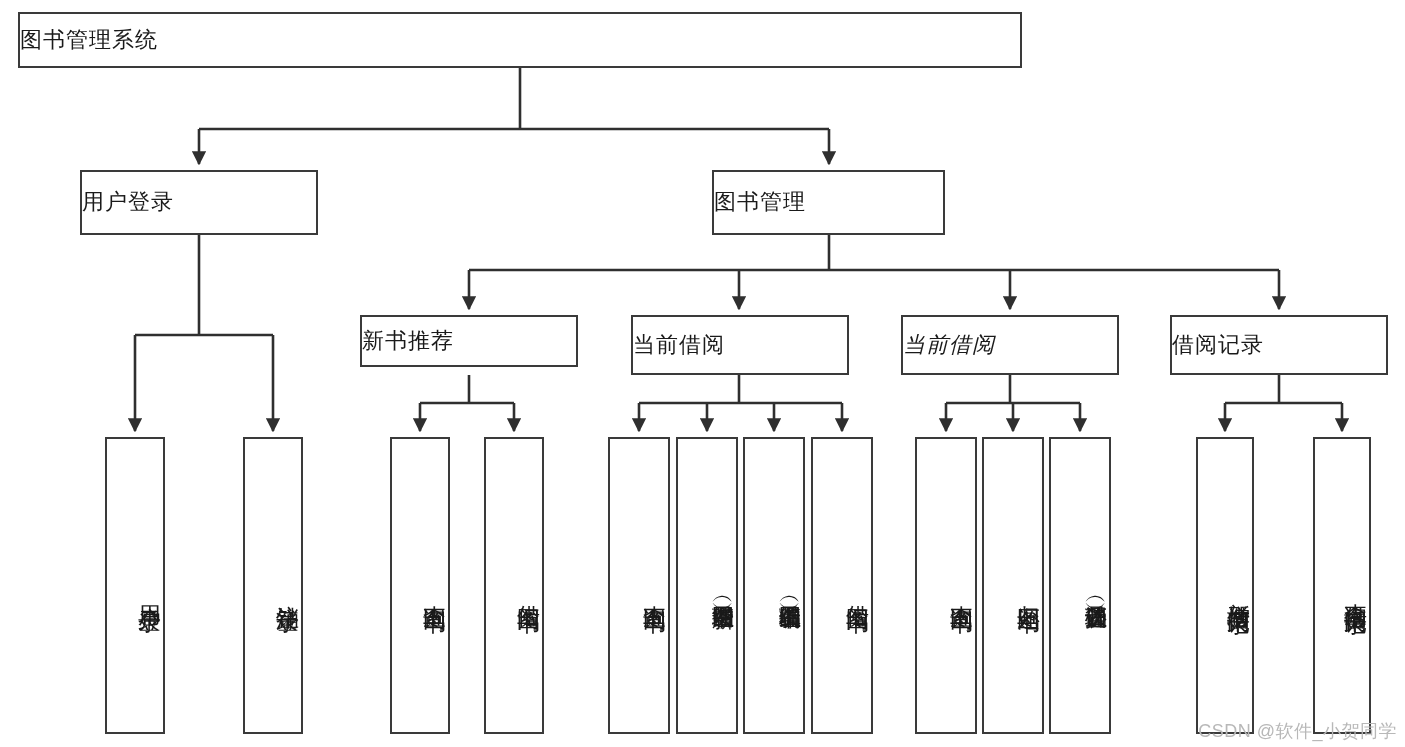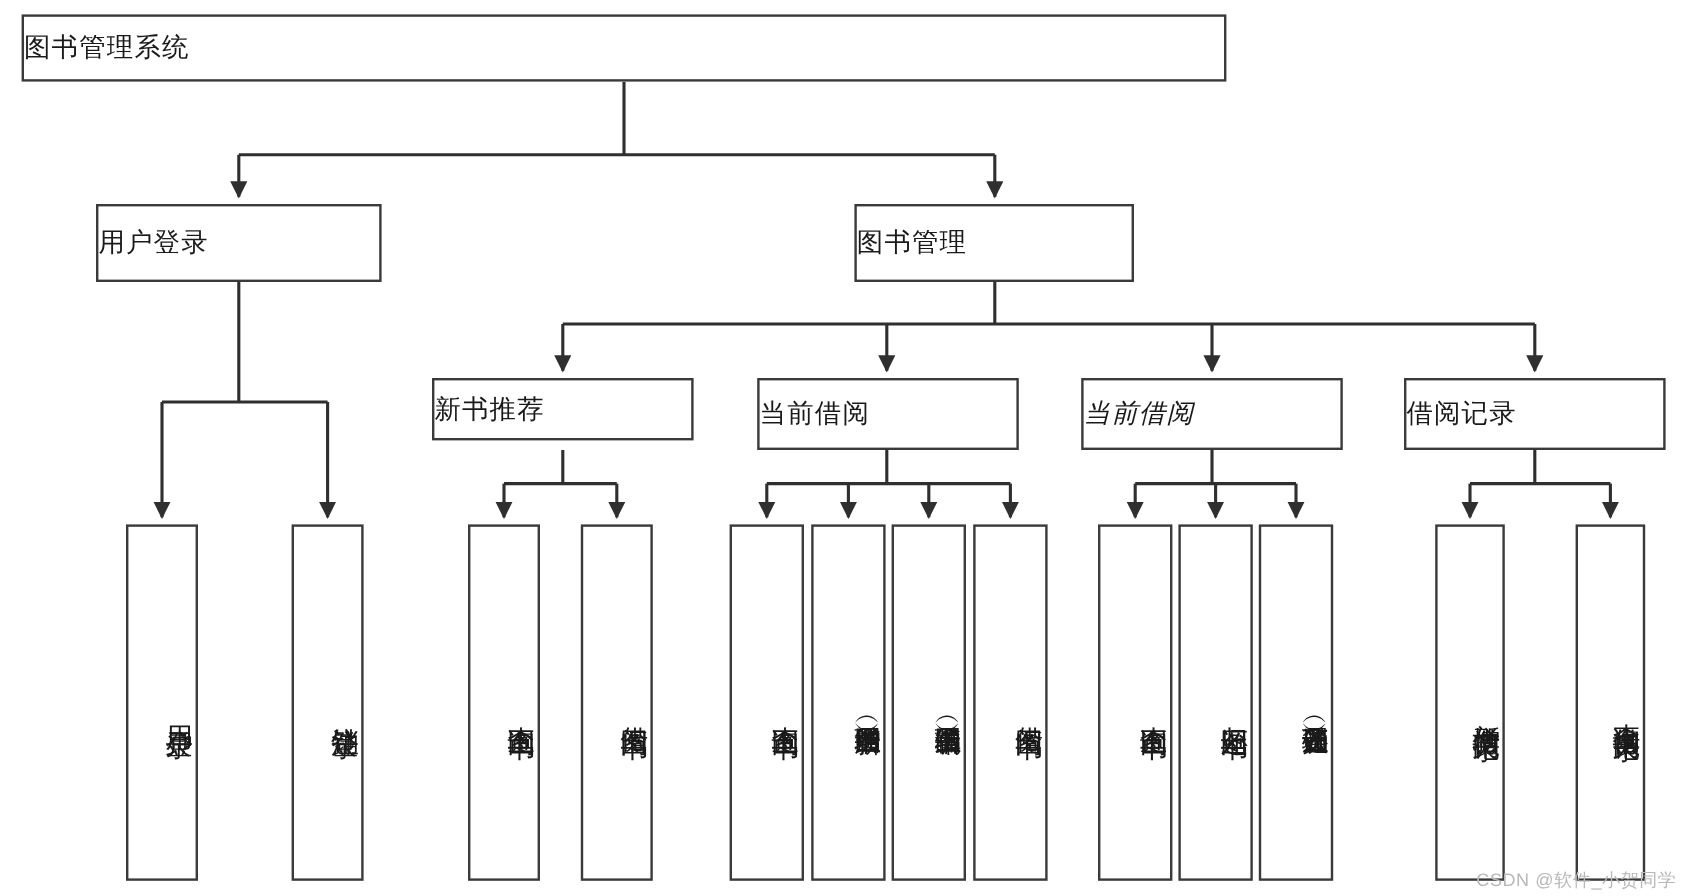--- a/index.html
+++ b/index.html
@@ -56,21 +56,21 @@
   }
   .node.vert.tall {
     padding-top: 6px;
     font-size: 22px;
     letter-spacing: 0px;
   }
   #watermark {
     position: absolute;
     right: 8px;
     bottom: 4px;
-    font-size: 15px;
+    font-size: 18px;
     color: #b8b8b8;
     letter-spacing: 0.5px;
     z-index: 5;
     white-space: nowrap;
   }
 </style>
 </head>
 <body>
 
 <div id="canvas">

